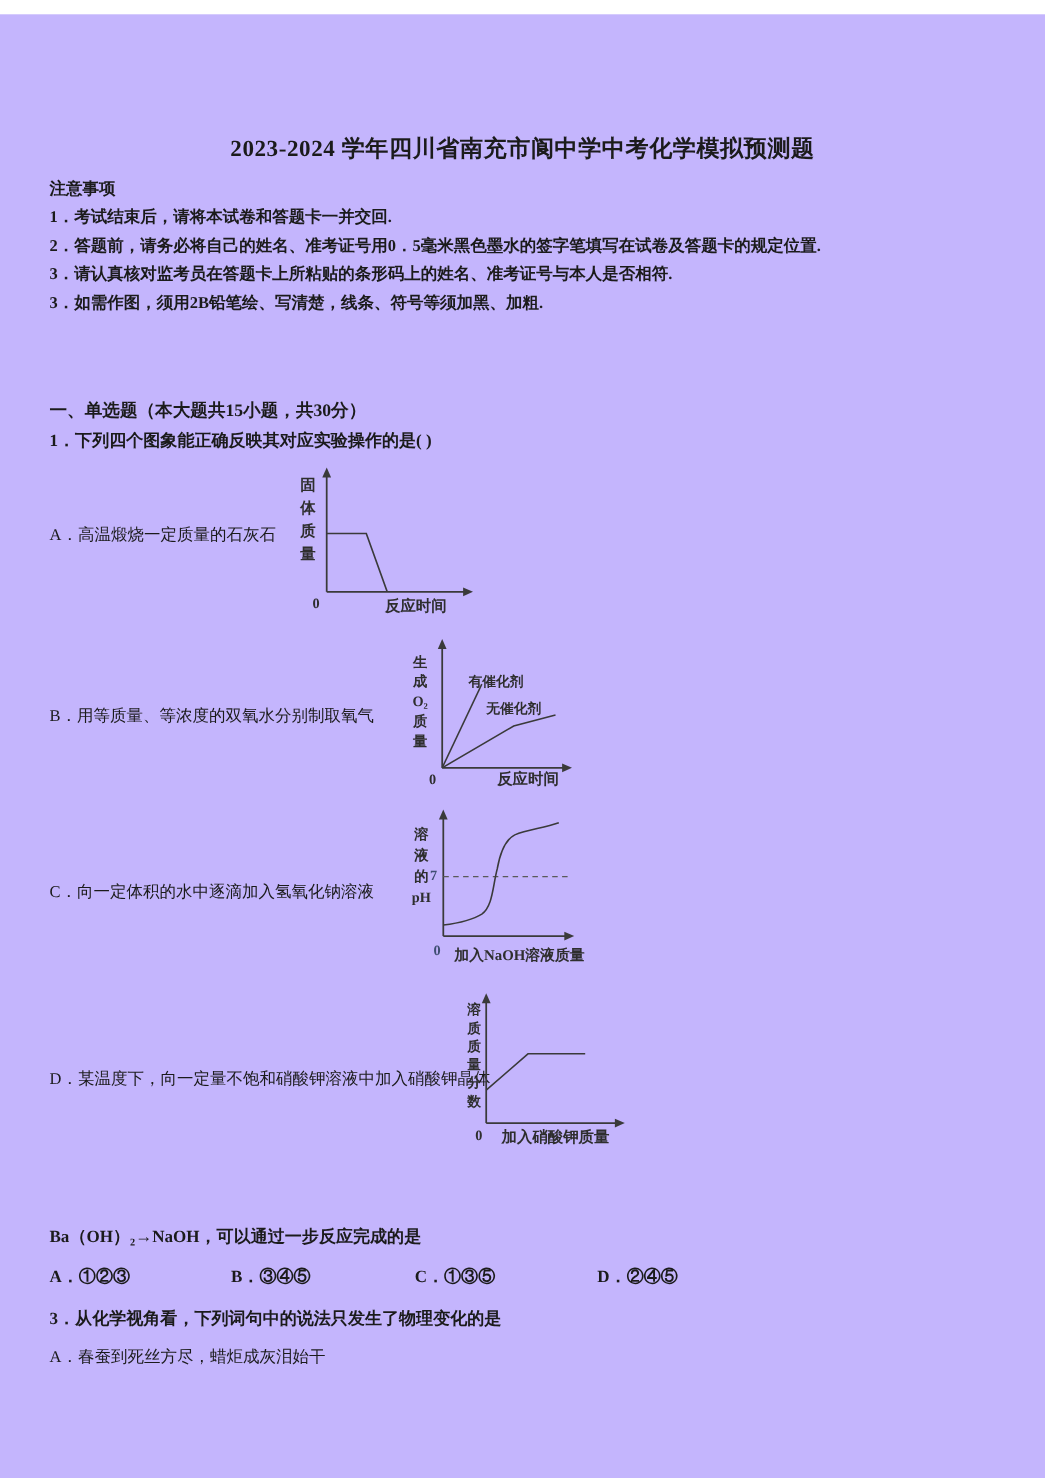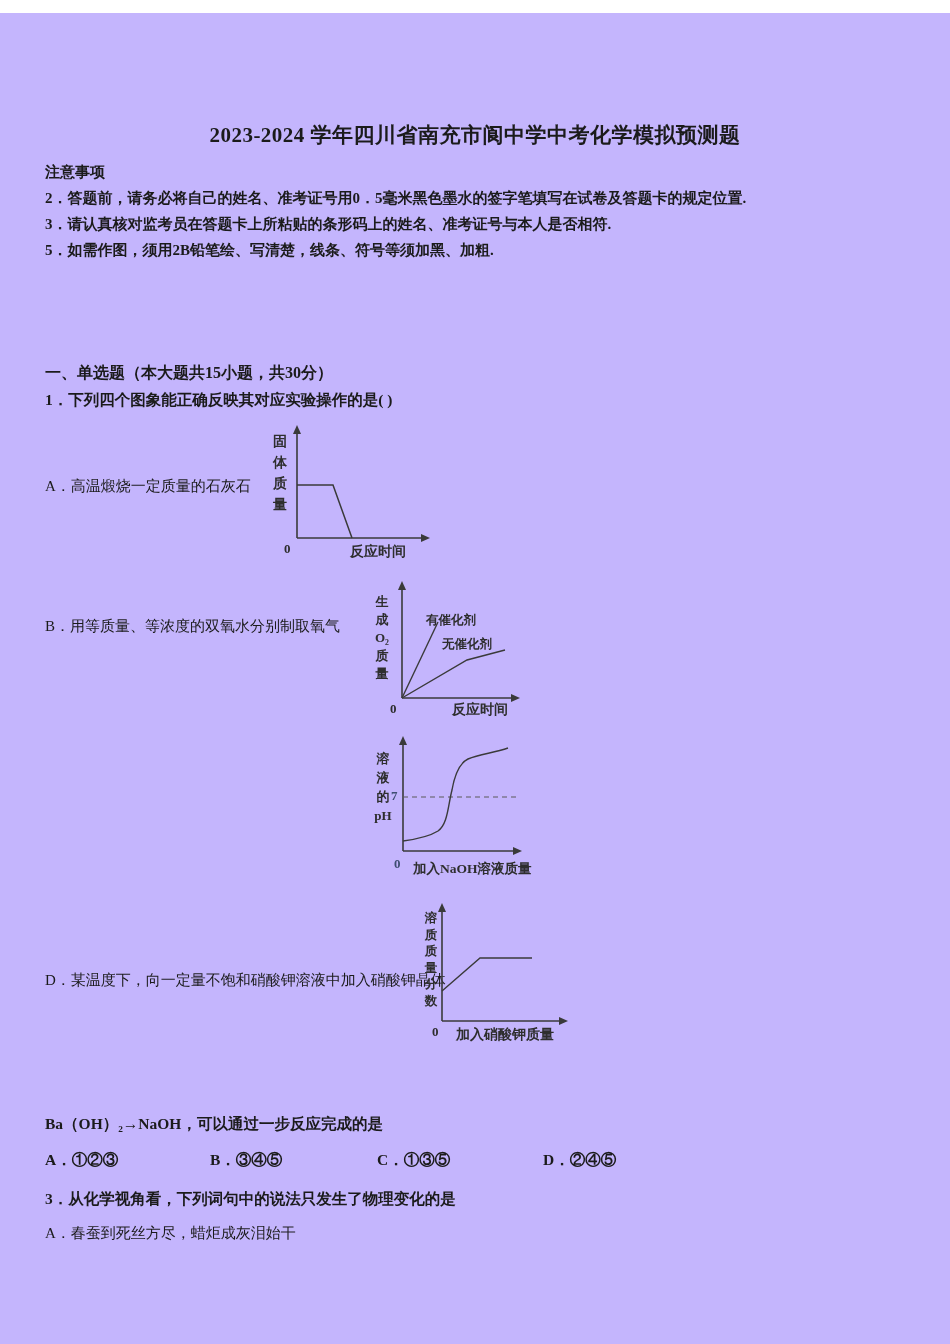--- a/index.html
+++ b/index.html
@@ -23,23 +23,24 @@
 </style>
 </head>
 <body>
 
 <div class="page">
 
   <div class="abs title">2023-2024 学年四川省南充市阆中学中考化学模拟预测题</div>
 
   <div class="abs notes">
     <div class="nh">注意事项</div>
+    <div class="note">1．考试结束后，请将本试卷和答题卡一并交回.</div>
     <div class="note">2．答题前，请务必将自己的姓名、准考证号用0．5毫米黑色墨水的签字笔填写在试卷及答题卡的规定位置.</div>
     <div class="note">3．请认真核对监考员在答题卡上所粘贴的条形码上的姓名、准考证号与本人是否相符.</div>
-    <div class="note">5．如需作图，须用2B铅笔绘、写清楚，线条、符号等须加黑、加粗.</div>
+    <div class="note">3．如需作图，须用2B铅笔绘、写清楚，线条、符号等须加黑、加粗.</div>
   </div>
 
   <div class="abs sec">一、单选题（本大题共15小题，共30分）</div>
 
   <div class="abs qt" style="top:377px;">1．下列四个图象能正确反映其对应实验操作的是( )</div>
 
   <div class="abs opt" style="top:464px;">A．高温煅烧一定质量的石灰石</div>
   <div class="abs graph" style="left:255px;top:412px;width:175px;height:148px;">
     <svg width="175" height="148" viewBox="0 0 175 148">
       <line x1="42" y1="6" x2="42" y2="113" stroke="#3a3a3a" stroke-width="1.6"></line>
@@ -49,41 +50,42 @@
       <polyline points="42,60 78,60 97,113" fill="none" stroke="#3a3a3a" stroke-width="1.5"></polyline>
     </svg>
     <span class="glab ylab" style="left:14px;top:6px;width:22px;font-size:14px;line-height:21px;">固
 体
 质
 量</span>
     <span class="glab" style="left:29px;top:117px;font-size:13px;">0</span>
     <span class="glab" style="left:95px;top:120px;font-size:14px;">反应时间</span>
   </div>
 
-  <div class="abs opt" style="top:604px;">B．用等质量、等浓度的双氧水分别制取氧气</div>
+  <div class="abs opt" style="top:628px;">B．用等质量、等浓度的双氧水分别制取氧气</div>
   <div class="abs graph" style="left:362px;top:565px;width:170px;height:142px;">
     <svg width="170" height="142" viewBox="0 0 170 142">
       <line x1="40" y1="10" x2="40" y2="120" stroke="#3a3a3a" stroke-width="1.6"></line>
       <polygon points="36,12 44,12 40,3" fill="#3a3a3a"></polygon>
       <line x1="40" y1="120" x2="150" y2="120" stroke="#3a3a3a" stroke-width="1.6"></line>
       <polygon points="149,116 149,124 158,120" fill="#3a3a3a"></polygon>
       <polyline points="40,120 76,44" fill="none" stroke="#3a3a3a" stroke-width="1.4"></polyline>
       <polyline points="40,120 105,82 143,72" fill="none" stroke="#3a3a3a" stroke-width="1.4"></polyline>
     </svg>
     <span class="glab ylab" style="left:8px;top:15px;width:24px;font-size:13px;line-height:18px;">生
 成
 O₂
 质
 量</span>
     <span class="glab" style="left:64px;top:36px;font-size:12.5px;">有催化剂</span>
     <span class="glab" style="left:80px;top:60px;font-size:12.5px;">无催化剂</span>
     <span class="glab" style="left:28px;top:124px;font-size:13px;">0</span>
     <span class="glab" style="left:90px;top:125px;font-size:14px;">反应时间</span>
   </div>
 
+  <div class="abs opt" style="top:788px;">C．向一定体积的水中逐滴加入氢氧化钠溶液</div>
   <div class="abs graph" style="left:368px;top:722px;width:165px;height:148px;">
     <svg width="165" height="148" viewBox="0 0 165 148">
       <line x1="35" y1="8" x2="35" y2="116" stroke="#3a3a3a" stroke-width="1.6"></line>
       <polygon points="31,10 39,10 35,1" fill="#3a3a3a"></polygon>
       <line x1="35" y1="116" x2="146" y2="116" stroke="#3a3a3a" stroke-width="1.6"></line>
       <polygon points="145,112 145,120 154,116" fill="#3a3a3a"></polygon>
       <line x1="35" y1="62" x2="150" y2="62" stroke="#5a5a5a" stroke-width="1.2" stroke-dasharray="5,4"></line>
       <path d="M35,106 C50,104 62,101 70,96 C80,89 80,70 84,55 C87,38 92,28 100,24 C112,19 126,18 140,13" fill="none" stroke="#3a3a3a" stroke-width="1.4"></path>
     </svg>
     <span class="glab ylab" style="left:2px;top:14px;width:26px;font-size:13px;line-height:19px;">溶

